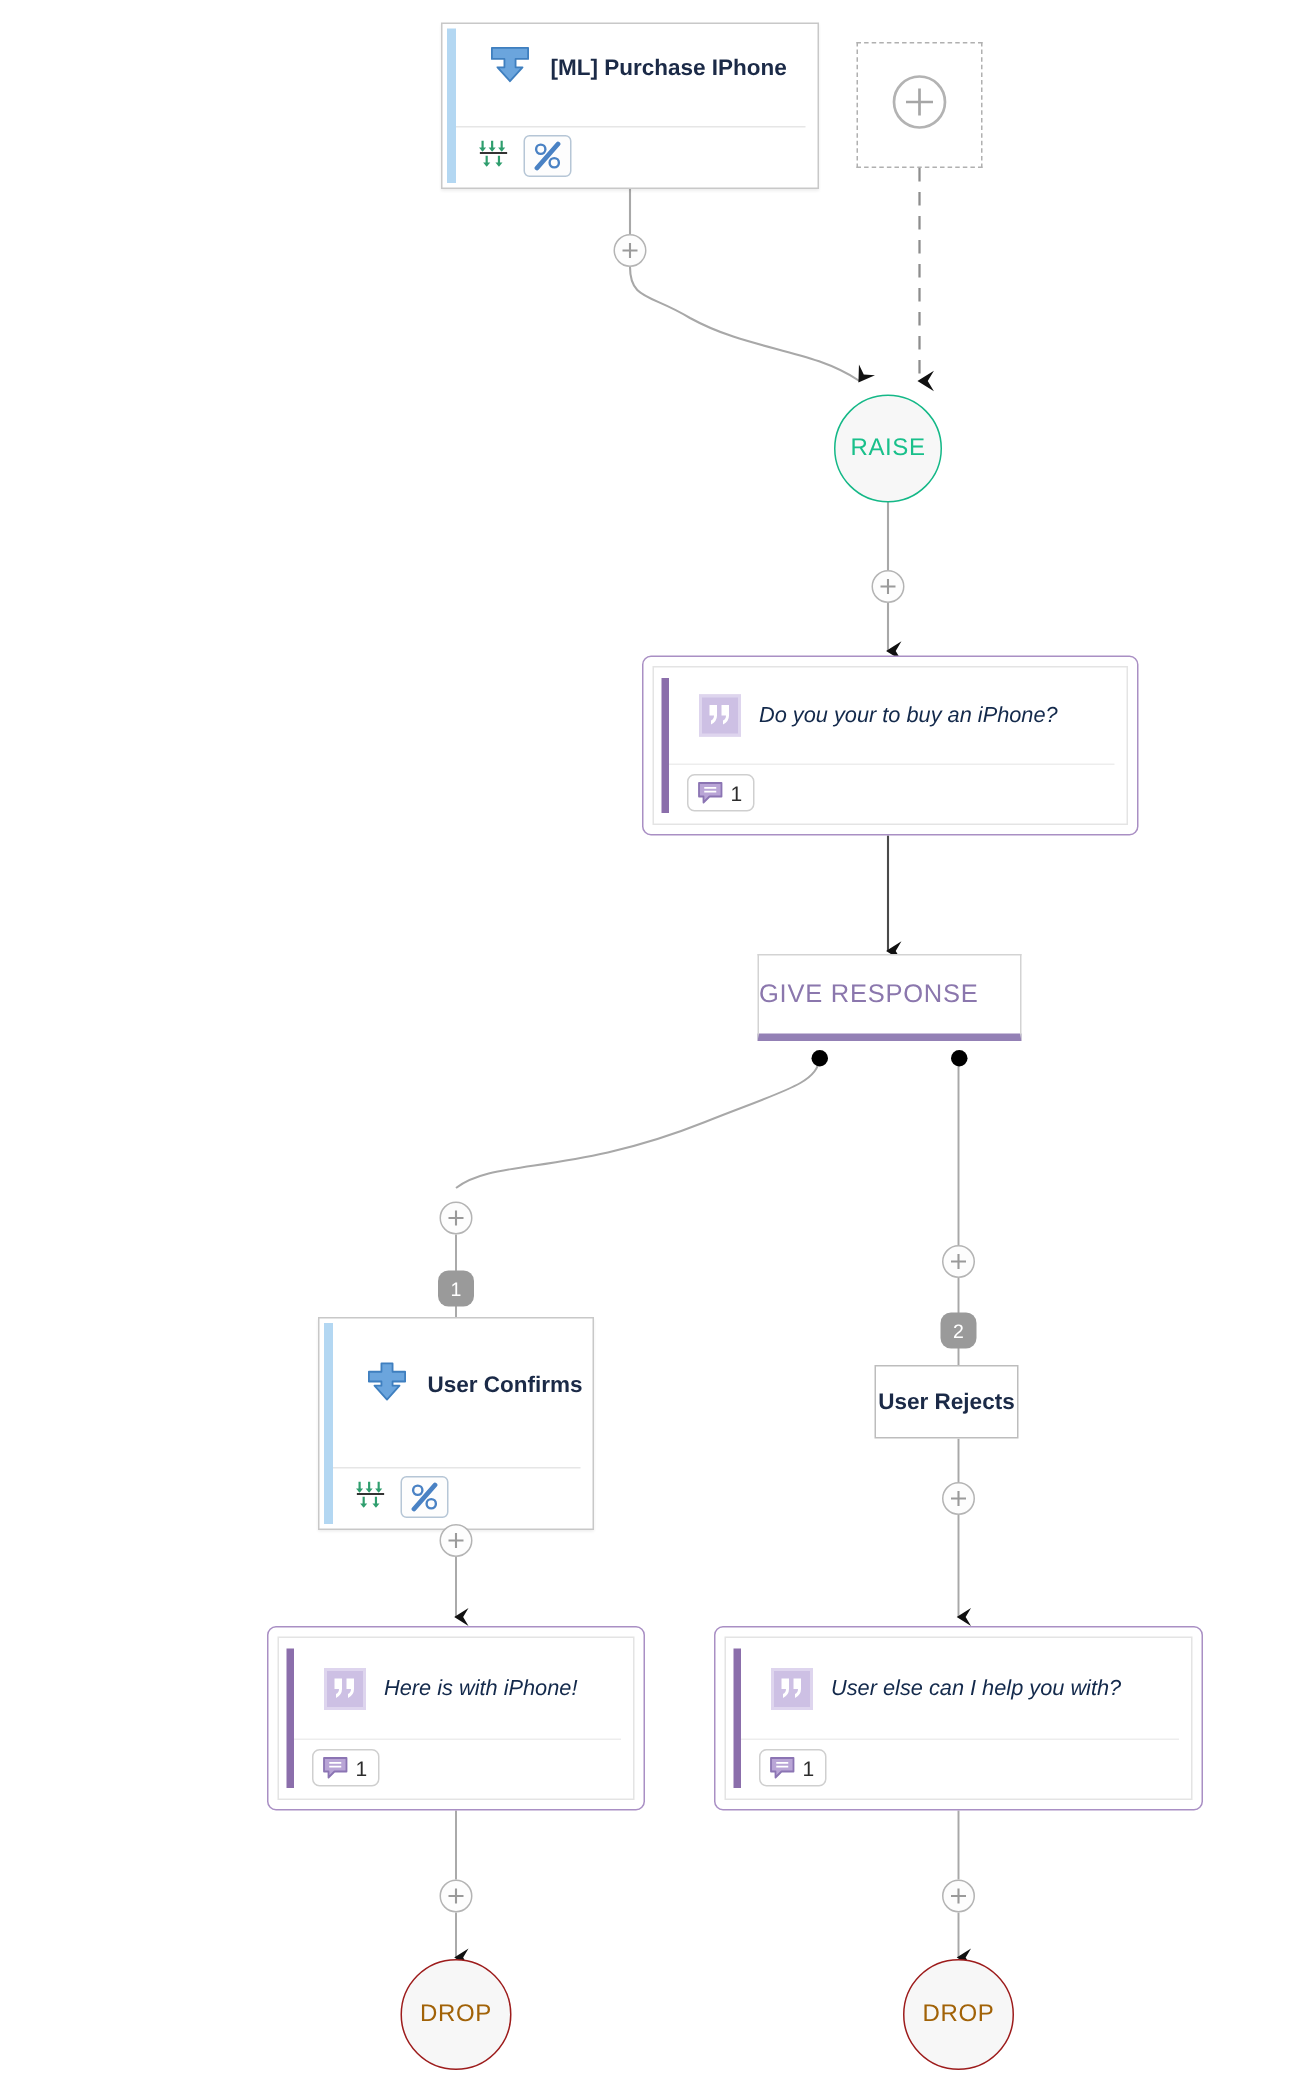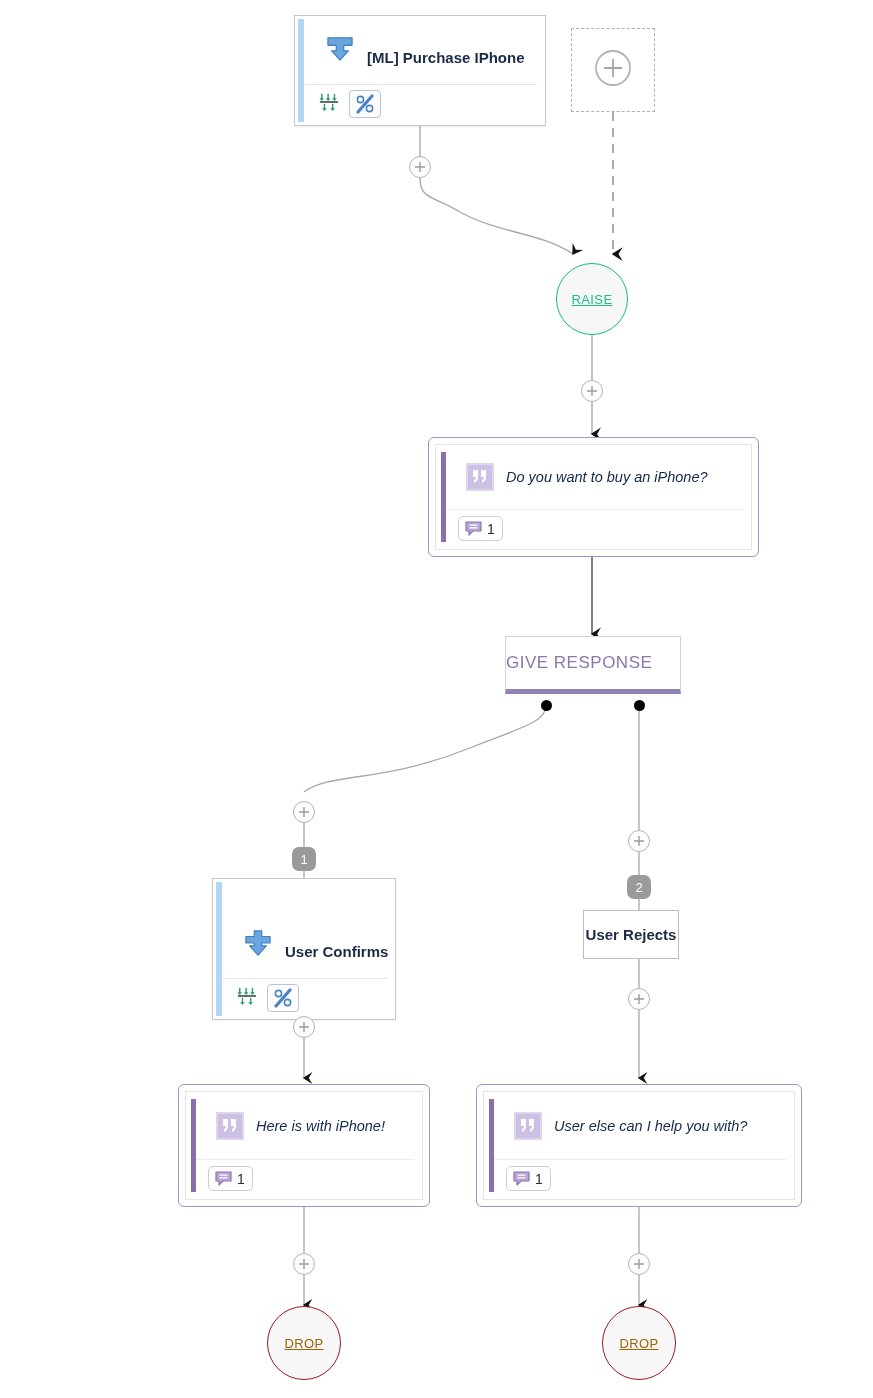--- a/index.html
+++ b/index.html
@@ -45,21 +45,21 @@
   .intent-accent {
     position: absolute;
     left: 3px;
     top: 3px;
     bottom: 3px;
     width: 6px;
     background: #b3d7f2;
   }
   .intent-head {
     display: flex;
-    align-items: flex-end;
+    align-items: center;
     padding: 8px 10px 18px 22px;
     border-bottom: 1px solid #e6e6e6;
     margin: 0 8px 0 8px;
     flex: 1 1 auto;
   }
   .intent-title {
     font-size: 15px;
     font-weight: bold;
     color: #1b2a47;
     margin-left: 12px;
@@ -167,23 +167,22 @@
   
   .circle-node {
     border-radius: 50%;
     background: #f7f7f7;
     display: flex;
     align-items: center;
     justify-content: center;
     box-sizing: border-box;
   }
   .circle-node .label {
-    font-size: 13px;
+    font-size: 16px;
     letter-spacing: 0.4px;
-    text-decoration: underline;
   }
   .raise-node { border: 1.6px solid #14b887; }
   .raise-node .label { color: #19c08b; }
   .drop-node { border: 1.6px solid #9d1c1c; }
   .drop-node .label { color: #a16207; }
 
   
   .action-node {
     background: #ffffff;
     border: 1px solid #d3d3d3;
@@ -342,21 +341,21 @@
   <div class="node msg-node" style="left:428px; top:437px; width:331px; height:120px;">
     <div class="msg-inner">
       <div class="msg-accent"></div>
       <div class="msg-head">
         <span class="quote-box">
           <svg width="18" height="16" viewBox="0 0 18 16">
             <path d="M2 1 h5 v7 q0 4 -4 6 v-2.6 q2 -1 2 -3.4 H2 Z" fill="#ffffff"></path>
             <path d="M10 1 h5 v7 q0 4 -4 6 v-2.6 q2 -1 2 -3.4 H10 Z" fill="#ffffff"></path>
           </svg>
         </span>
-        <span class="msg-text">Do you want to buy an iPhone?</span>
+        <span class="msg-text">Do you your to buy an iPhone?</span>
       </div>
       <div class="msg-foot">
         <span class="count-chip">
           <svg width="19" height="17" viewBox="0 0 19 17">
             <path d="M2 2 h15 v9 h-8 l-4 4 v-4 h-3 Z" fill="#b9a5d6" stroke="#8b74b3" stroke-width="1.2" stroke-linejoin="round"></path>
             <path d="M5.5 5.2 h8 M5.5 7.8 h8" stroke="#ffffff" stroke-width="1.2"></path>
           </svg>
           <span class="num">1</span>
         </span>
       </div>

